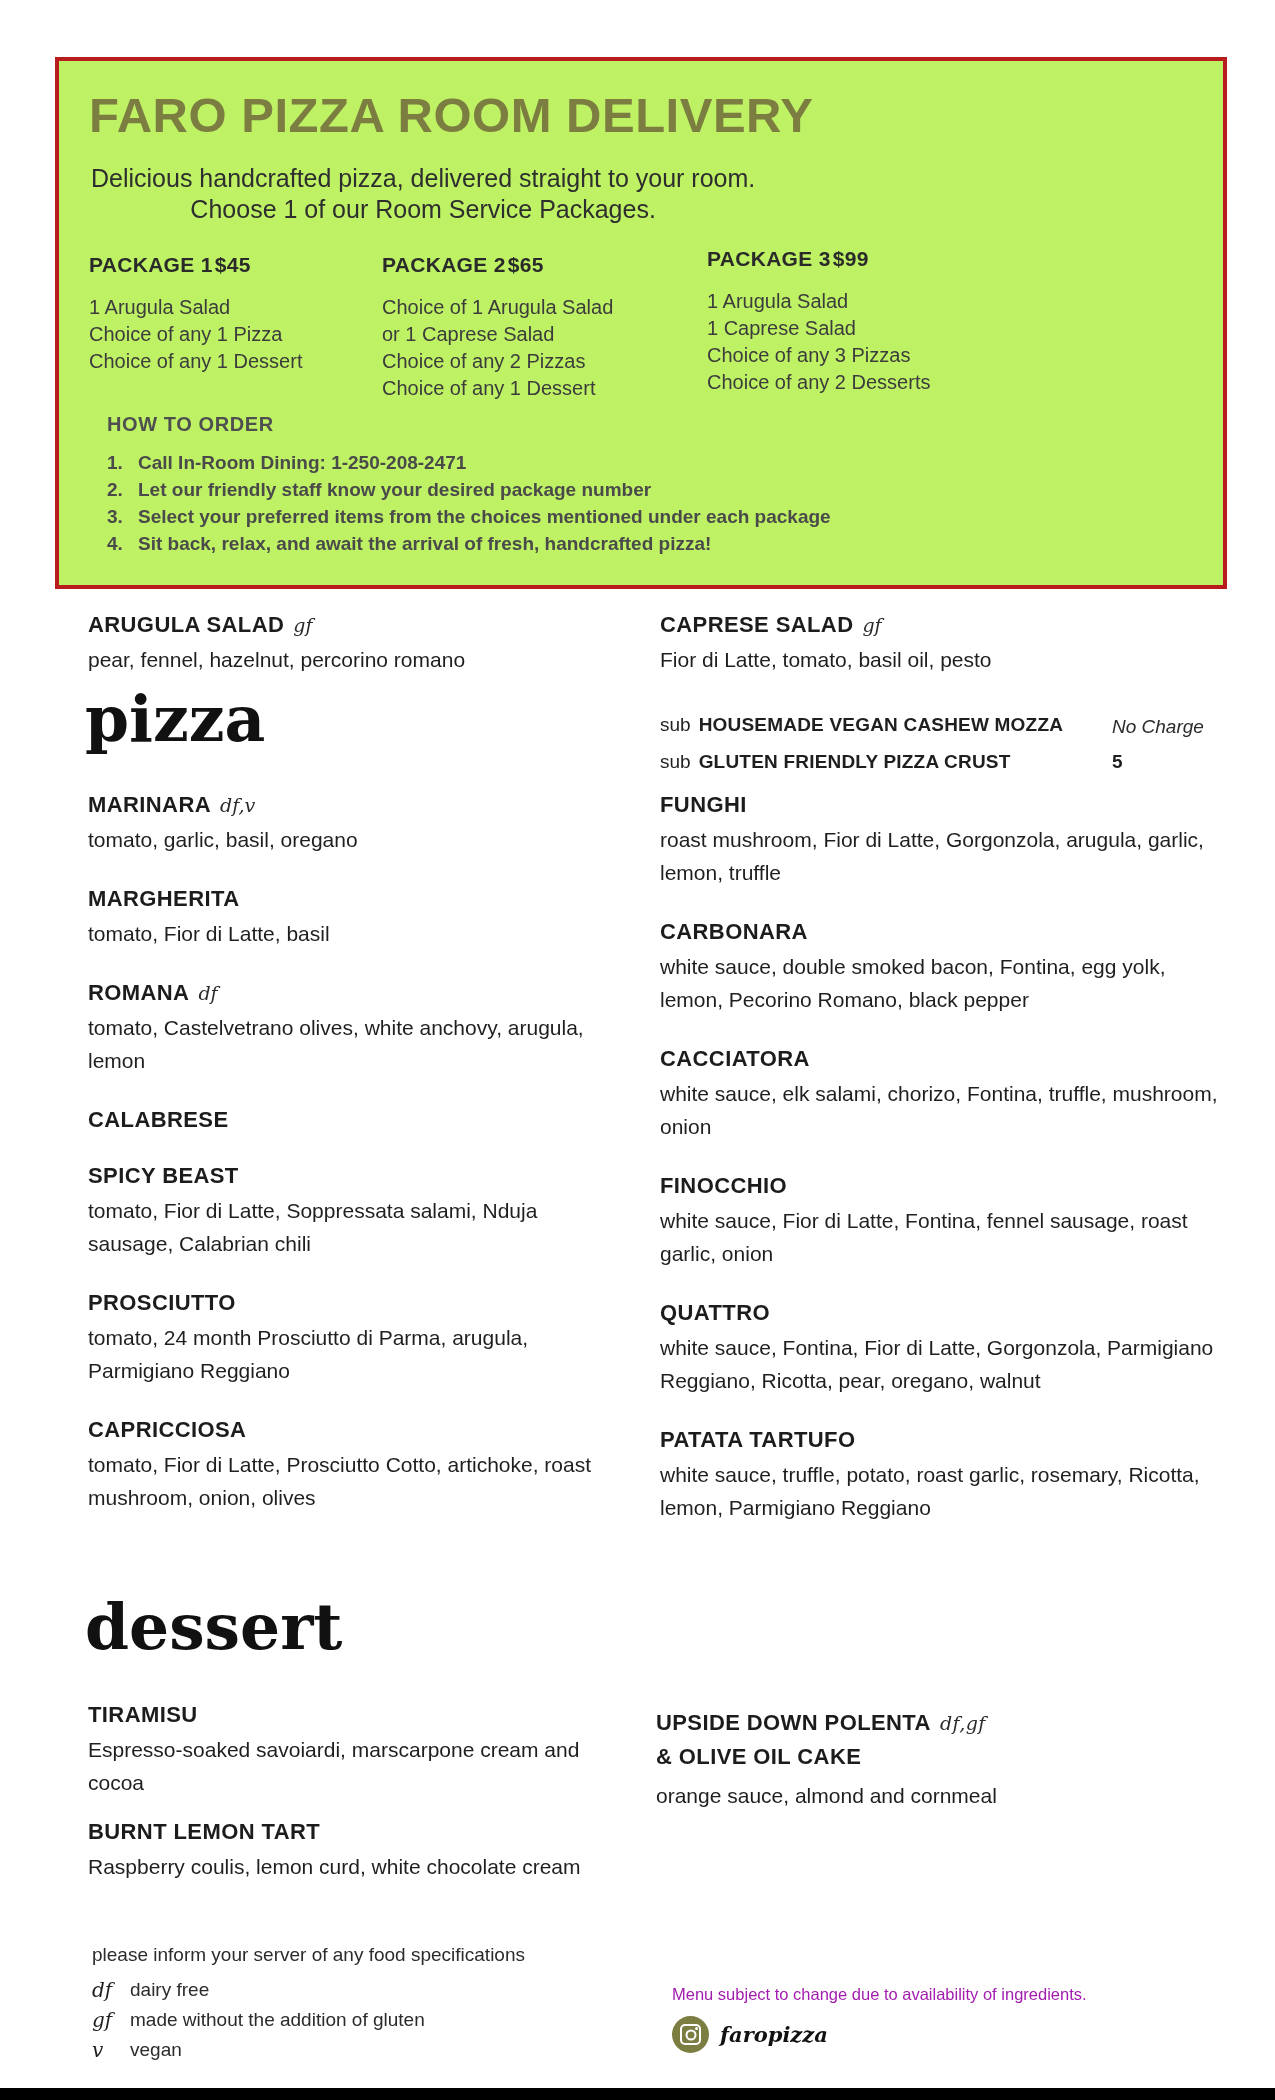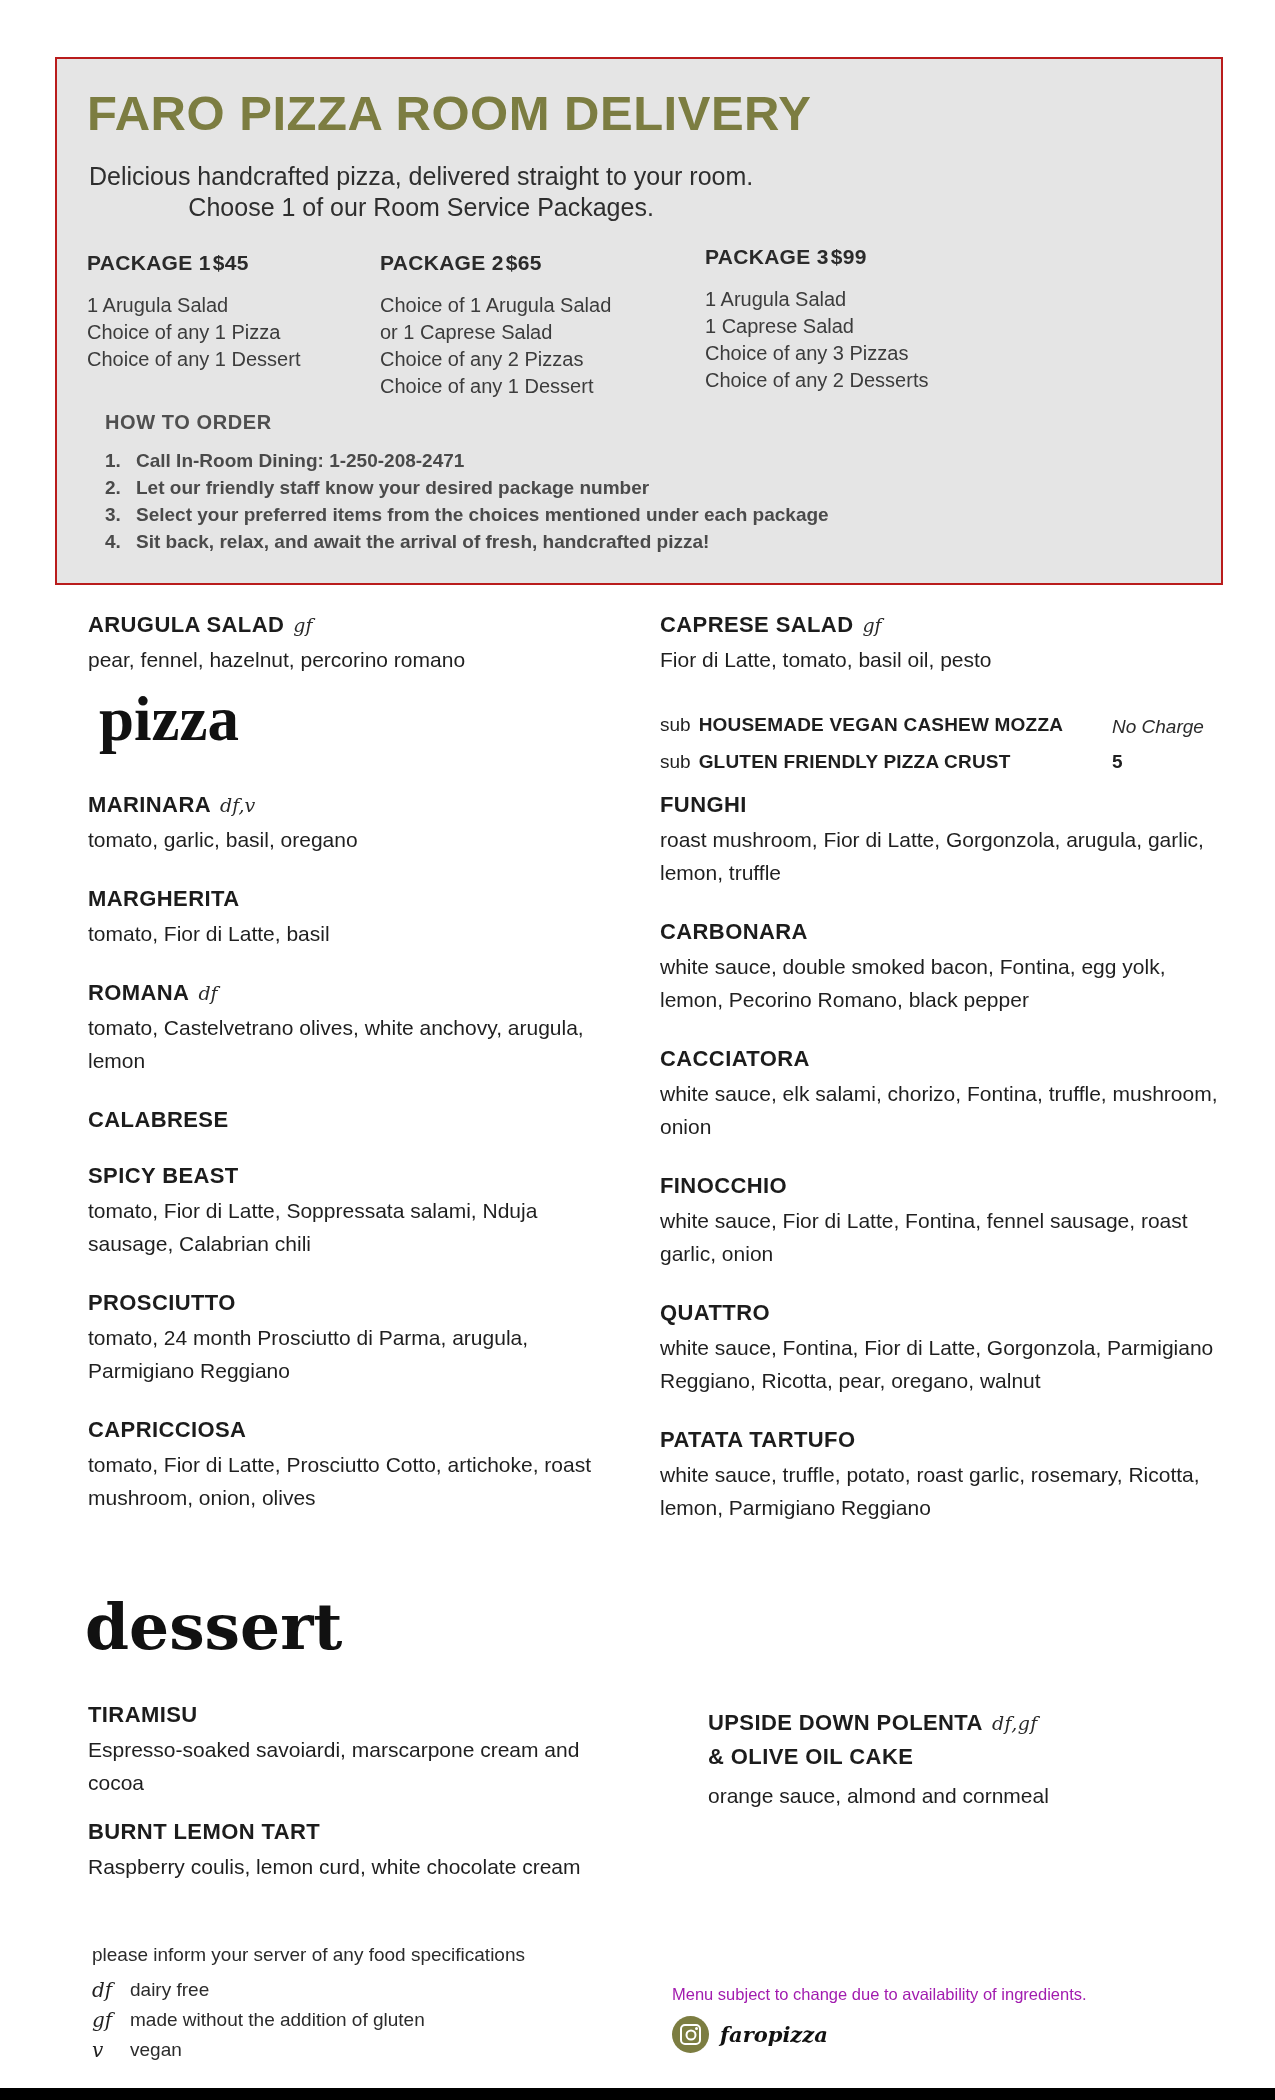--- a/index.html
+++ b/index.html
@@ -3,21 +3,21 @@
 <meta charset="utf-8">
 <style>
   html,body { margin:0; padding:0; background:#ffffff; }
   .page {
     position:relative; width:1275px; height:2100px; background:#ffffff;
     font-family:"Liberation Sans", sans-serif; color:#1f1f1f; overflow:hidden;
   }
   
   .header-box {
     position:absolute; left:55px; top:57px; width:1164px; height:524px;
-    border:2px solid #b91c1c; background:#e5e5e5;
+    border:4px solid #b91c1c; background:#bef264;
   }
   .title {
     position:absolute; left:30px; top:26px;
     font-size:49px; font-weight:bold; color:#7c7d41; letter-spacing:0.5px;
   }
   .intro { position:absolute; left:32px; top:102px; font-size:25px; line-height:31px; color:#2e2e2e;text-align:center; }
   .package { position:absolute; top:192px; }
   .pkg1 { left:30px; } .pkg2 { left:323px; } .pkg3 { left:648px; top:186px; }
   .package-head { font-size:21px; font-weight:bold; color:#2a2a2a; letter-spacing:0.3px; }
   .pkg-price { margin-left:2px; }
@@ -43,27 +43,27 @@
   .salad-left  { left:88px;  top:612px; width:505px; }
   .salad-right { left:660px; top:612px; width:560px; }
   .subs { left:660px; top:706px; width:565px; }
   .sub-line { position:relative; font-size:19px; line-height:37px; color:#1f1f1f; }
   .sub-prefix { margin-right:8px; }
   .sub-name { font-weight:bold; letter-spacing:0.2px; }
   .sub-price-italic {
     position:absolute; left:452px; top:2px; font-style:italic; font-size:19px; color:#2b2b2b;
   }
   .sub-price-bold { position:absolute; left:452px; font-weight:bold; font-size:19px; }
-  .pizza-heading   { left:99px; top:688px;font-family:Liberation Serif, serif; }
+  .pizza-heading   { left:85px; top:688px; }
   .dessert-heading { left:85px; top:1596px; }
   .pizza-left  { left:88px;  top:792px; width:505px; }
   .pizza-right { left:660px; top:792px; width:560px; }
   .dessert-left  { left:88px;  top:1702px; width:520px; }
   .dessert-left .menu-item { margin-bottom:20px; }
-  .dessert-right { left:708px; top:1706px; width:560px; }
+  .dessert-right { left:656px; top:1706px; width:560px; }
   .name-line { font-size:22px; font-weight:bold; color:#1c1c1c; letter-spacing:0.4px; line-height:34px; }
   
   .footer-left { left:92px; top:1944px; width:520px; }
   .footer-note { font-size:19px; color:#2b2b2b; }
   .legend { margin-top:9px; }
   .legend-row { display:flex; font-size:19px; color:#2b2b2b; line-height:30px; }
   .legend-key {
     flex:0 0 38px; font-family:"DejaVu Serif", serif; font-style:italic;
     font-size:20px; color:#1f1f1f;
   }

